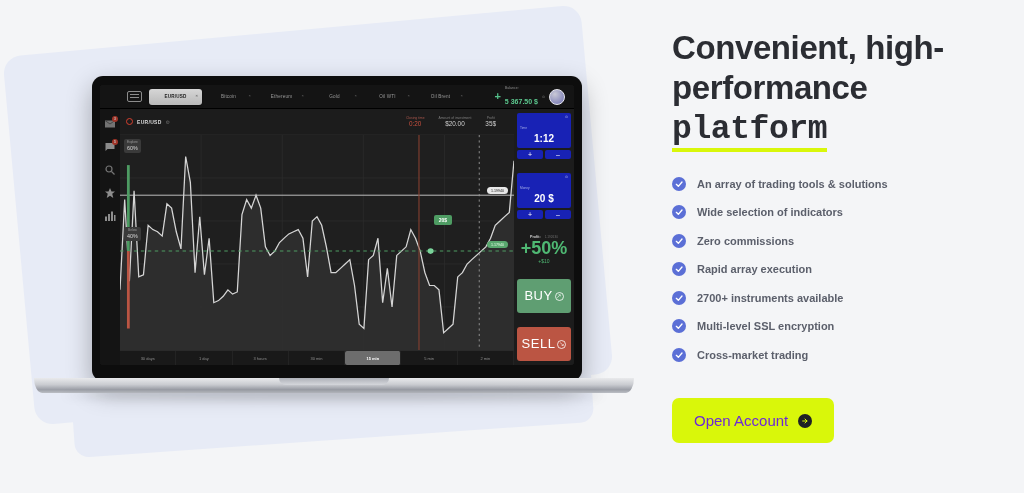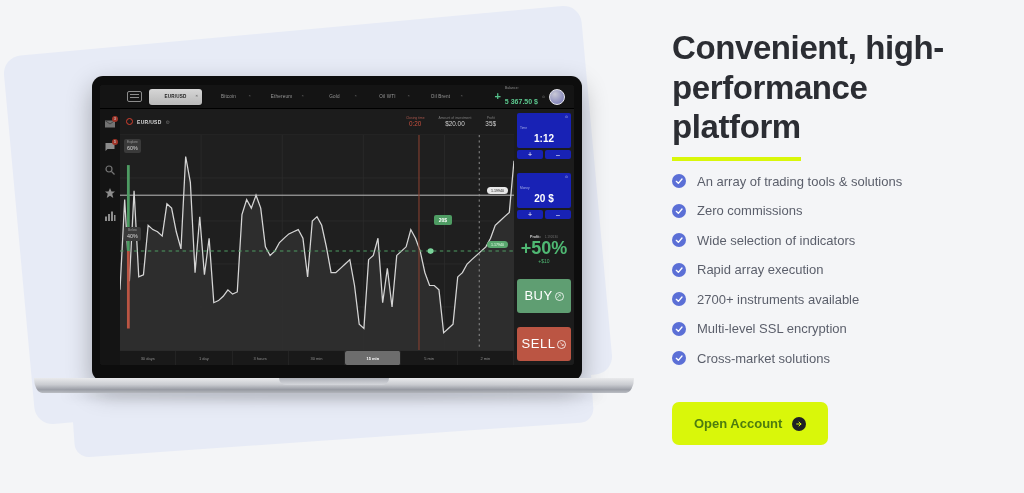--- a/index.html
+++ b/index.html
@@ -188,38 +188,39 @@
   }
 
   
   .right-col { position:absolute; left:672px; top:28px; width:330px; }
   h1.headline {
     font-size:33px; line-height:1.20; color:#2b2d33; font-weight:bold;
     letter-spacing:-.4px;
   }
   .under {
     display:inline; background:linear-gradient(#d9f70a,#d9f70a) 0 100%/100% 4px no-repeat;
-    padding-bottom:16px;
+    padding-bottom:4px;
+    font-family:Liberation Mono, monospace;
   }
   ul.features { list-style:none; margin-top:27px; }
   ul.features li {
     display:flex; align-items:center; gap:11px; margin-bottom:14.5px;
   }
   .check {
     width:14px;height:14px;border-radius:50%;background:#5b6fd6;flex:none;
     display:flex;align-items:center;justify-content:center;
   }
   .check svg { display:block; }
-  .feat-txt { font-size:13px; color:#5b5f6b; }
+  .feat-txt { font-size:11px; color:#5b5f6b;font-weight:bold; }
   .cta {
     margin-top:22px; display:inline-flex; align-items:center; gap:10px;
     background:#d9f70a; border-radius:7px; padding:14px 22px; cursor:pointer;
     border:none;
   }
-  .cta-label { font-size:13px; color:#4d7c0f;font-weight:bold; }
+  .cta-label { font-size:15px; color:#6d28d9; }
   .cta-arrow {
     width:14px;height:14px;border-radius:50%;background:#1f2025;
     display:flex;align-items:center;justify-content:center;
   }
 </style>
 </head>
 <body>
 
 <div class="blue-shape"></div>
 <div class="blue-shape2"></div>
@@ -440,36 +441,36 @@
           </svg>
       </span>
       <span class="feat-txt">An array of trading tools &amp; solutions</span>
     </li>
     <li>
       <span class="check">
         <svg width="8" height="8" viewBox="0 0 24 24" fill="none" stroke="#fff" stroke-width="4" stroke-linecap="round" stroke-linejoin="round">
             <path d="M4 13l6 6L21 6"></path>
           </svg>
       </span>
+      <span class="feat-txt">Wide selection of indicators</span>
+    </li>
+    <li>
+      <span class="check">
+        <svg width="8" height="8" viewBox="0 0 24 24" fill="none" stroke="#fff" stroke-width="4" stroke-linecap="round" stroke-linejoin="round">
+            <path d="M4 13l6 6L21 6"></path>
+          </svg>
+      </span>
       <span class="feat-txt">Zero commissions</span>
     </li>
     <li>
       <span class="check">
         <svg width="8" height="8" viewBox="0 0 24 24" fill="none" stroke="#fff" stroke-width="4" stroke-linecap="round" stroke-linejoin="round">
             <path d="M4 13l6 6L21 6"></path>
           </svg>
       </span>
-      <span class="feat-txt">Wide selection of indicators</span>
-    </li>
-    <li>
-      <span class="check">
-        <svg width="8" height="8" viewBox="0 0 24 24" fill="none" stroke="#fff" stroke-width="4" stroke-linecap="round" stroke-linejoin="round">
-            <path d="M4 13l6 6L21 6"></path>
-          </svg>
-      </span>
       <span class="feat-txt">Rapid array execution</span>
     </li>
     <li>
       <span class="check">
         <svg width="8" height="8" viewBox="0 0 24 24" fill="none" stroke="#fff" stroke-width="4" stroke-linecap="round" stroke-linejoin="round">
             <path d="M4 13l6 6L21 6"></path>
           </svg>
       </span>
       <span class="feat-txt">2700+ instruments available</span>
     </li>
@@ -480,21 +481,21 @@
           </svg>
       </span>
       <span class="feat-txt">Multi-level SSL encryption</span>
     </li>
     <li>
       <span class="check">
         <svg width="8" height="8" viewBox="0 0 24 24" fill="none" stroke="#fff" stroke-width="4" stroke-linecap="round" stroke-linejoin="round">
             <path d="M4 13l6 6L21 6"></path>
           </svg>
       </span>
-      <span class="feat-txt">Cross-market solutions</span>
+      <span class="feat-txt">Cross-market trading</span>
     </li>
   </ul>
 
   <button class="cta">
     <span class="cta-label">Open Account</span>
     <span class="cta-arrow">
       <svg width="8" height="8" viewBox="0 0 24 24" fill="none" stroke="#d9f70a" stroke-width="3" stroke-linecap="round" stroke-linejoin="round">
           <path d="M5 12h13M12 6l6 6-6 6"></path>
         </svg>
     </span>

